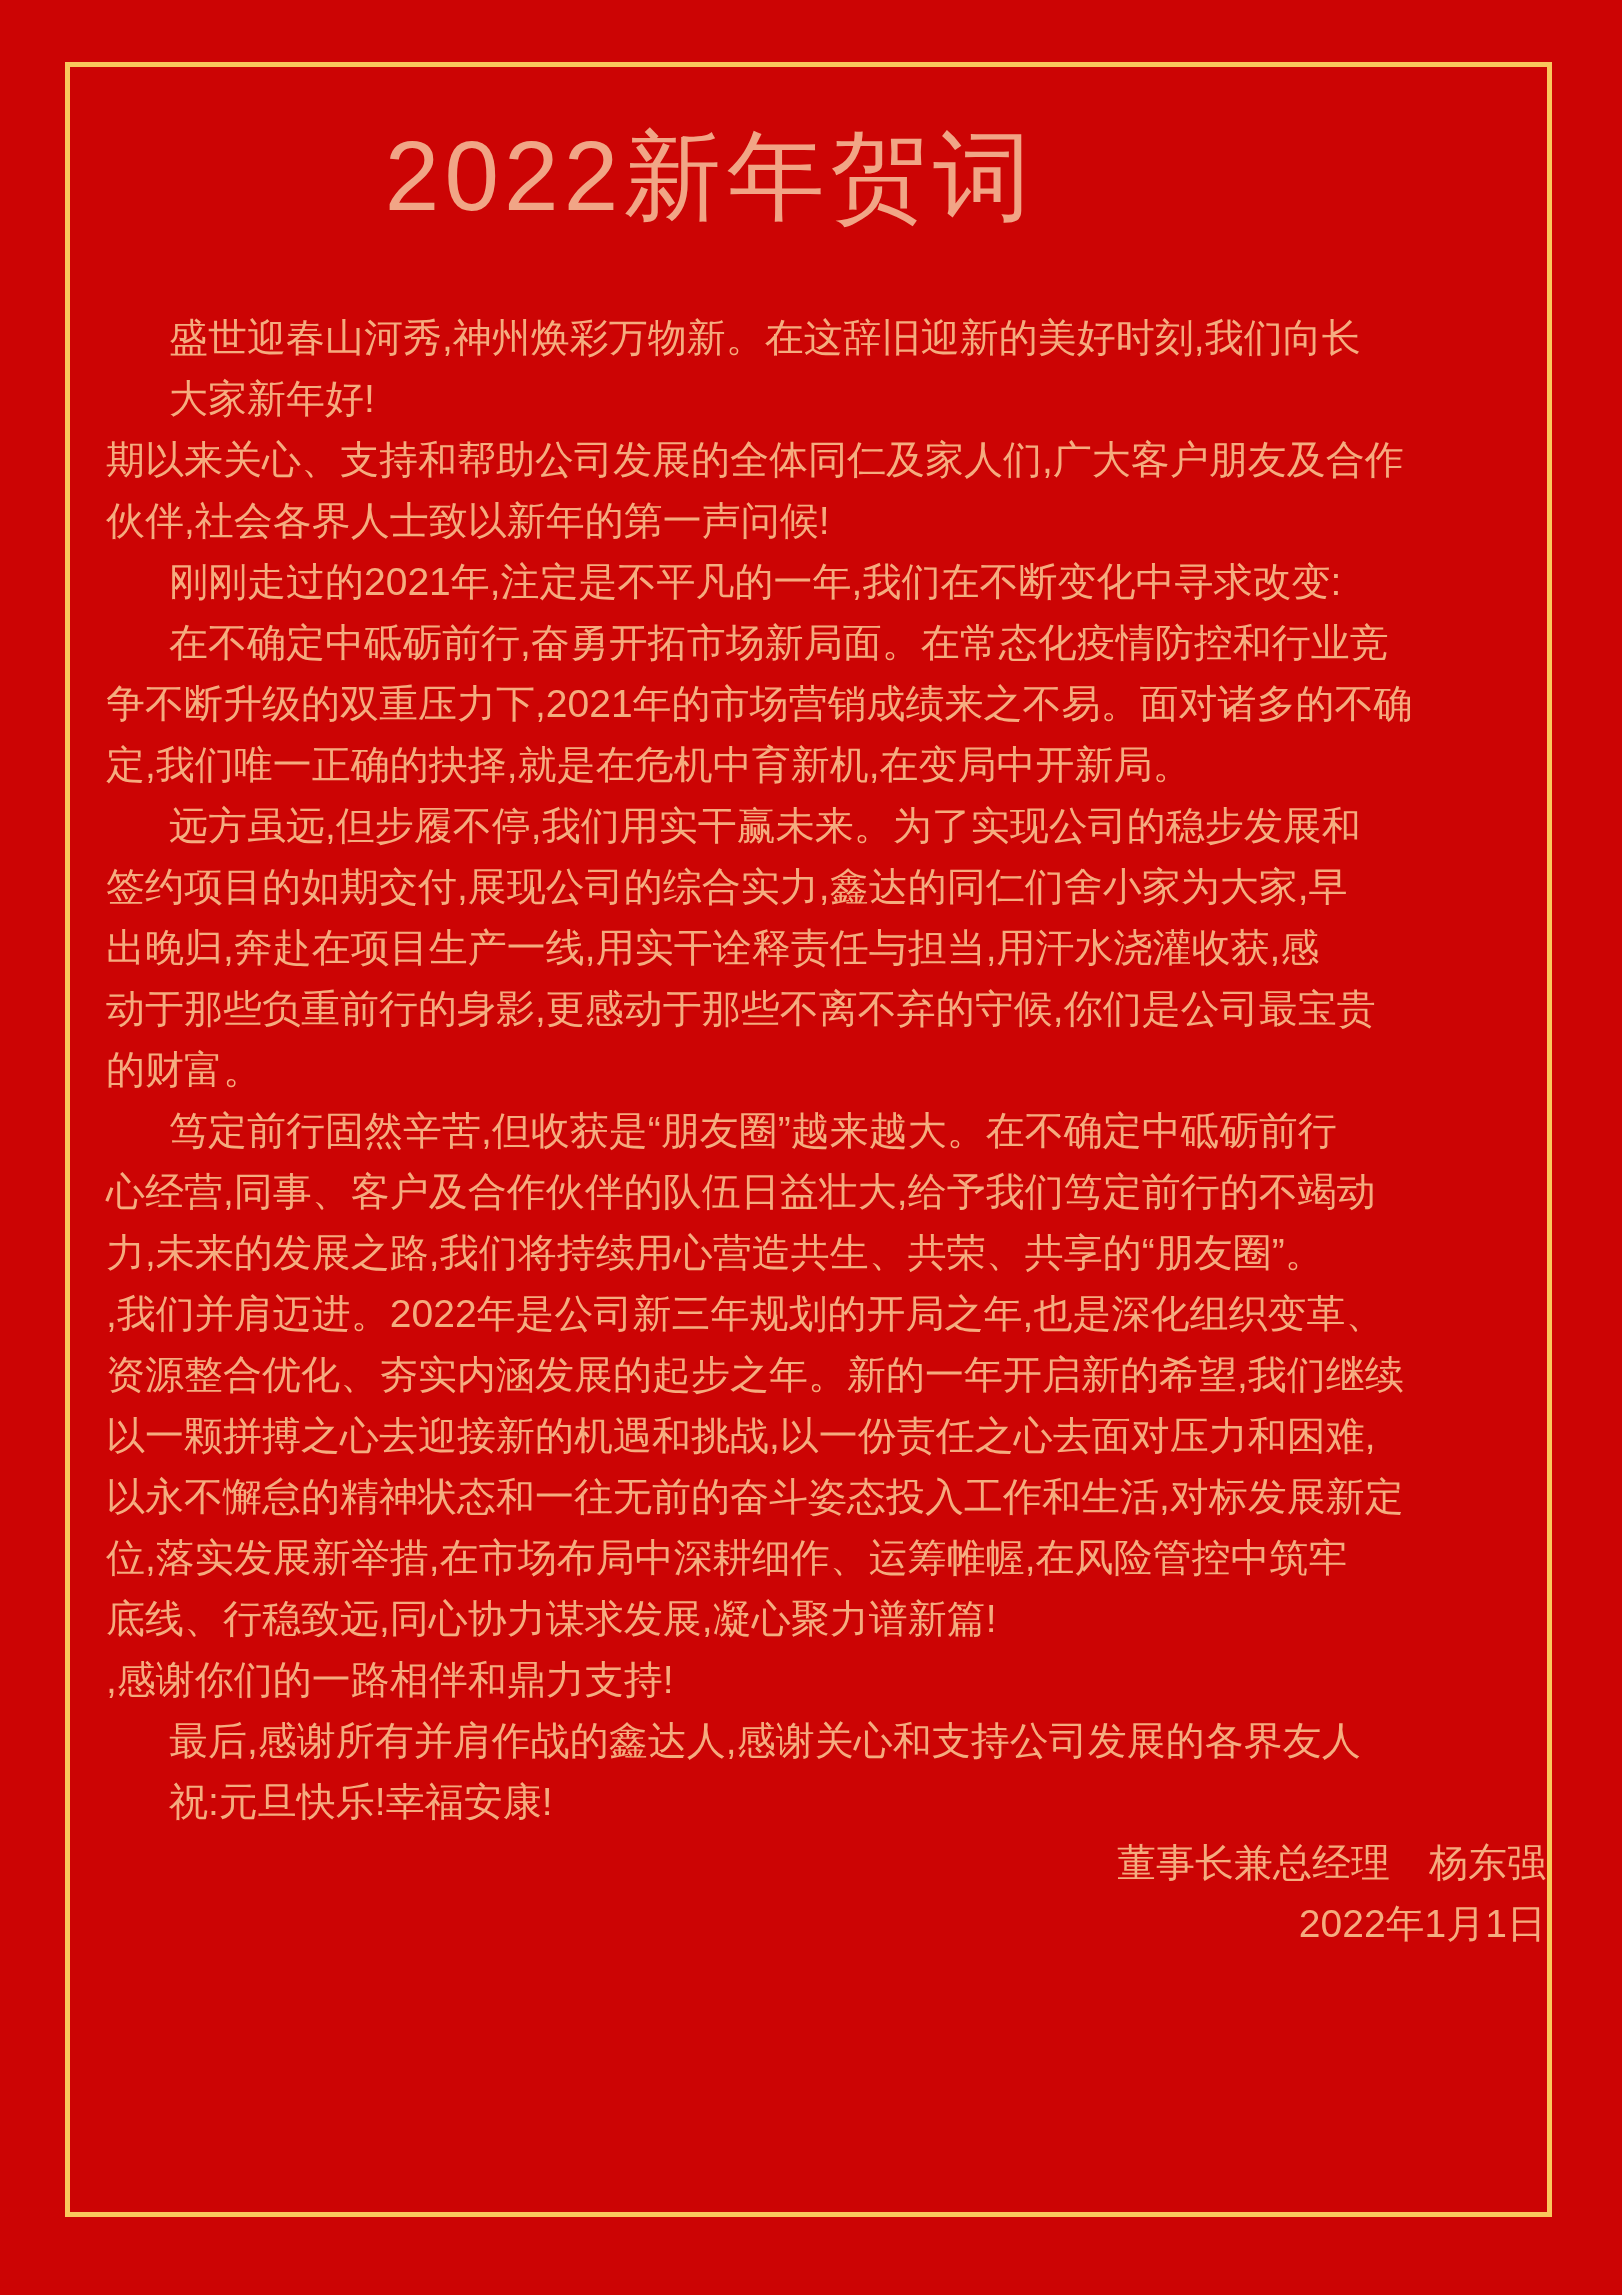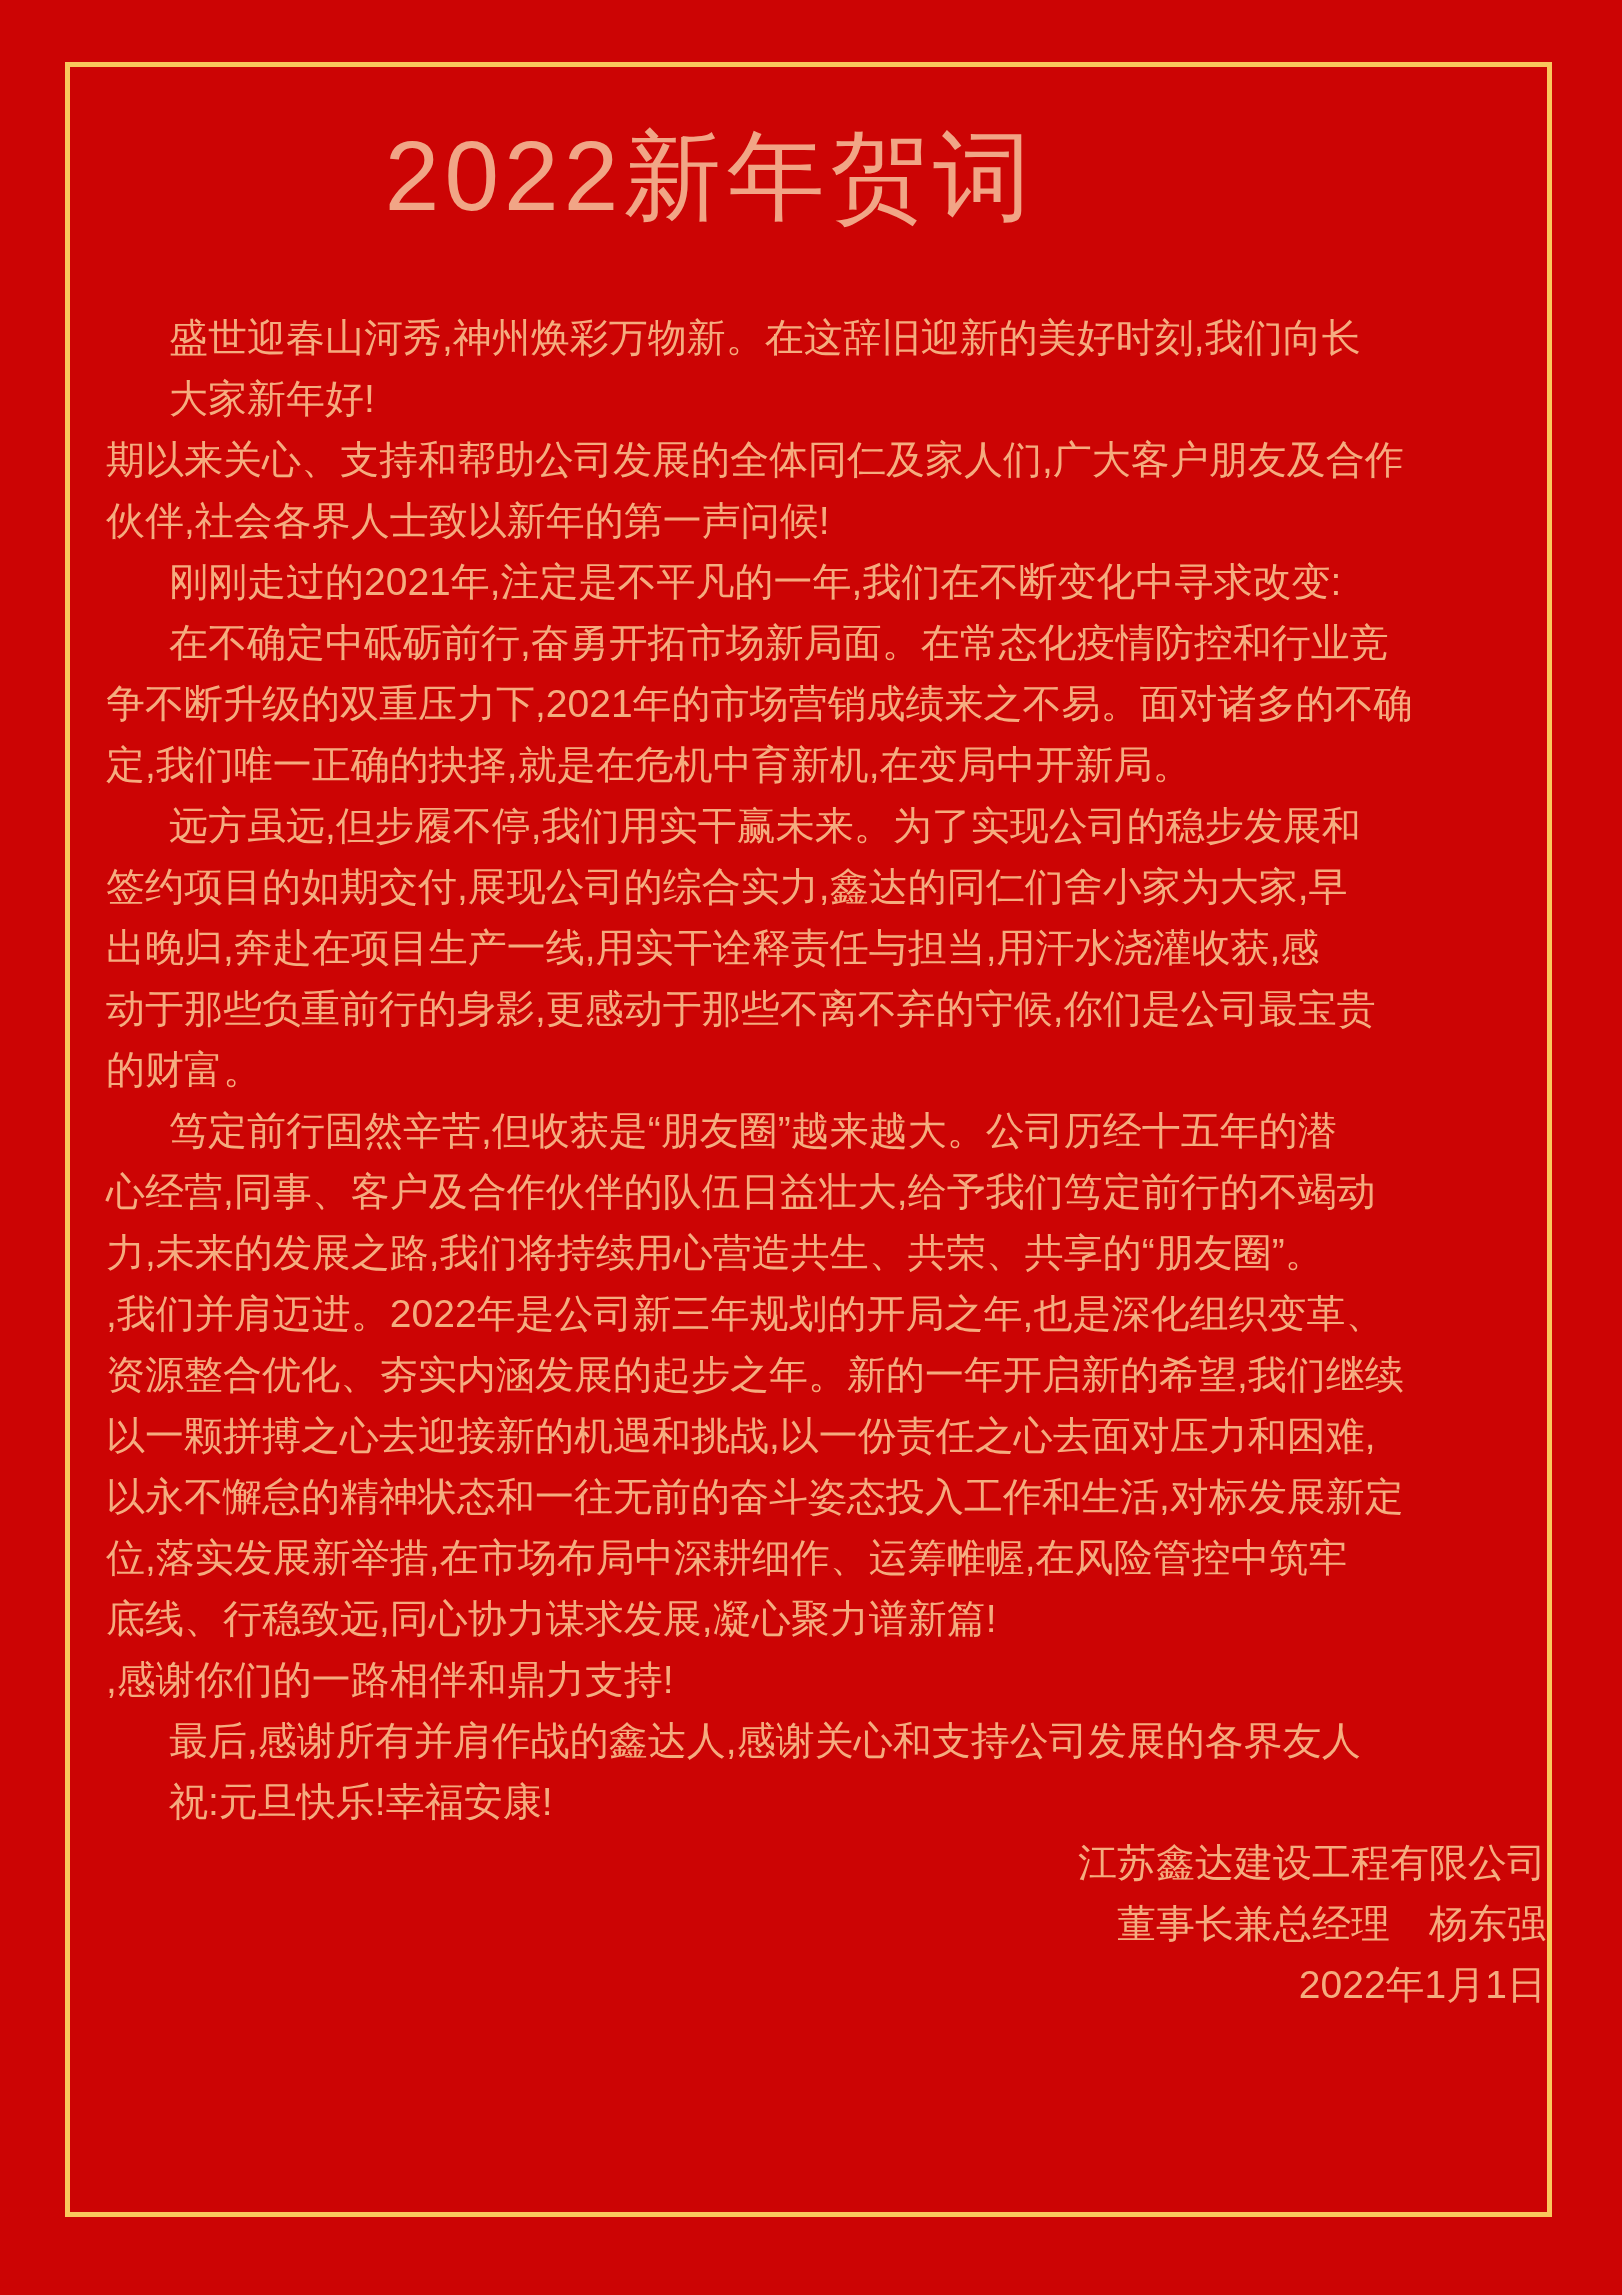--- a/index.html
+++ b/index.html
@@ -73,29 +73,28 @@
     <div class="line">伙伴,社会各界人士致以新年的第一声问候!</div>
     <div class="line ind">刚刚走过的2021年,注定是不平凡的一年,我们在不断变化中寻求改变:</div>
     <div class="line ind">在不确定中砥砺前行,奋勇开拓市场新局面。在常态化疫情防控和行业竞</div>
     <div class="line">争不断升级的双重压力下,2021年的市场营销成绩来之不易。面对诸多的不确</div>
     <div class="line">定,我们唯一正确的抉择,就是在危机中育新机,在变局中开新局。</div>
     <div class="line ind">远方虽远,但步履不停,我们用实干赢未来。为了实现公司的稳步发展和</div>
     <div class="line">签约项目的如期交付,展现公司的综合实力,鑫达的同仁们舍小家为大家,早</div>
     <div class="line">出晚归,奔赴在项目生产一线,用实干诠释责任与担当,用汗水浇灌收获,感</div>
     <div class="line">动于那些负重前行的身影,更感动于那些不离不弃的守候,你们是公司最宝贵</div>
     <div class="line">的财富。</div>
-    <div class="line ind">笃定前行固然辛苦,但收获是“朋友圈”越来越大。公司历经十五年的潜</div>
+    <div class="line ind">笃定前行固然辛苦,但收获是“朋友圈”越来越大。在不确定中砥砺前行</div>
     <div class="line">心经营,同事、客户及合作伙伴的队伍日益壮大,给予我们笃定前行的不竭动</div>
     <div class="line">力,未来的发展之路,我们将持续用心营造共生、共荣、共享的“朋友圈”。</div>
     <div class="line">,我们并肩迈进。2022年是公司新三年规划的开局之年,也是深化组织变革、</div>
     <div class="line">资源整合优化、夯实内涵发展的起步之年。新的一年开启新的希望,我们继续</div>
     <div class="line">以一颗拼搏之心去迎接新的机遇和挑战,以一份责任之心去面对压力和困难,</div>
     <div class="line">以永不懈怠的精神状态和一往无前的奋斗姿态投入工作和生活,对标发展新定</div>
     <div class="line">位,落实发展新举措,在市场布局中深耕细作、运筹帷幄,在风险管控中筑牢</div>
     <div class="line">底线、行稳致远,同心协力谋求发展,凝心聚力谱新篇!</div>
     <div class="line">,感谢你们的一路相伴和鼎力支持!</div>
     <div class="line ind">最后,感谢所有并肩作战的鑫达人,感谢关心和支持公司发展的各界友人</div>
     <div class="line ind">祝:元旦快乐!幸福安康!</div>
-    <div class="line right">江苏鑫达建设工程有限公司</div>
     <div class="line right">董事长兼总经理　杨东强</div>
     <div class="line right">2022年1月1日</div>
   </div>
 
 
 </body></html>

